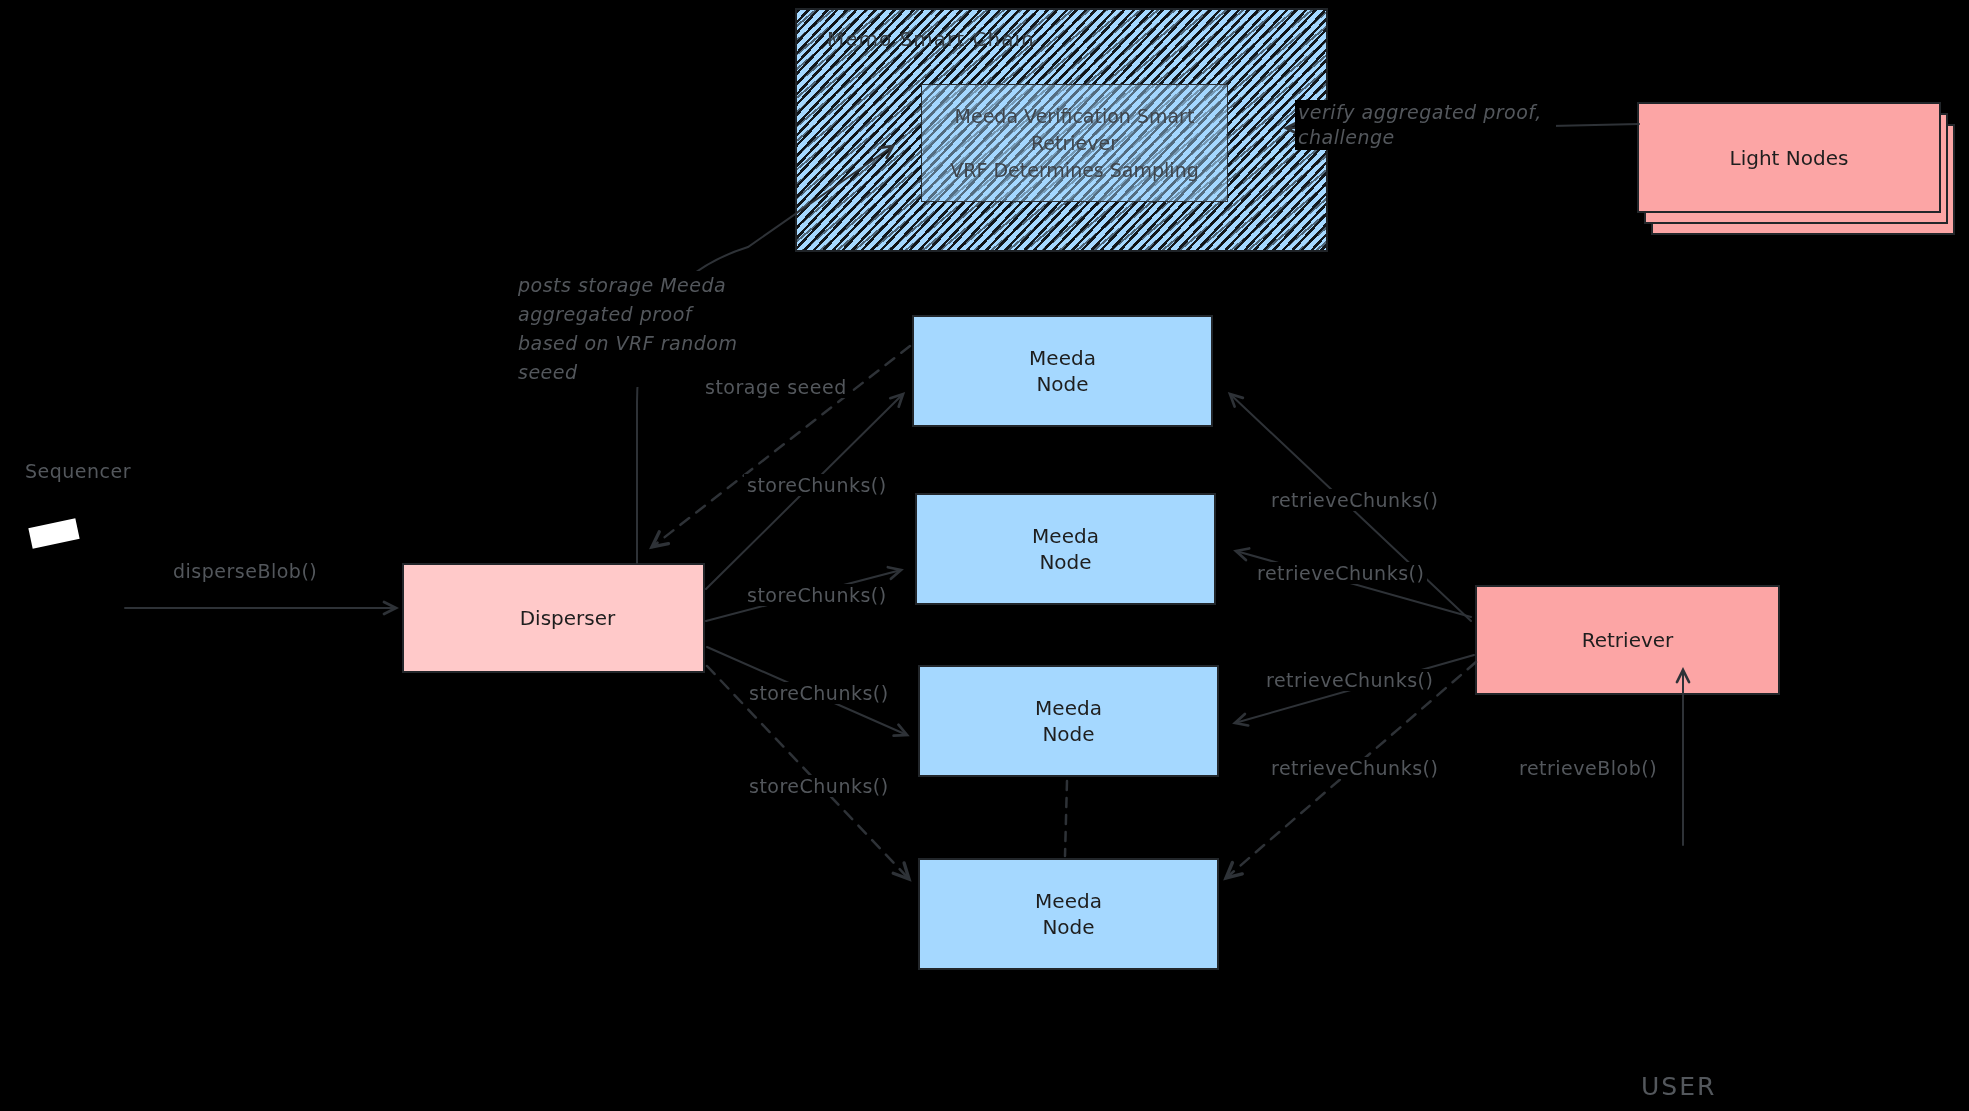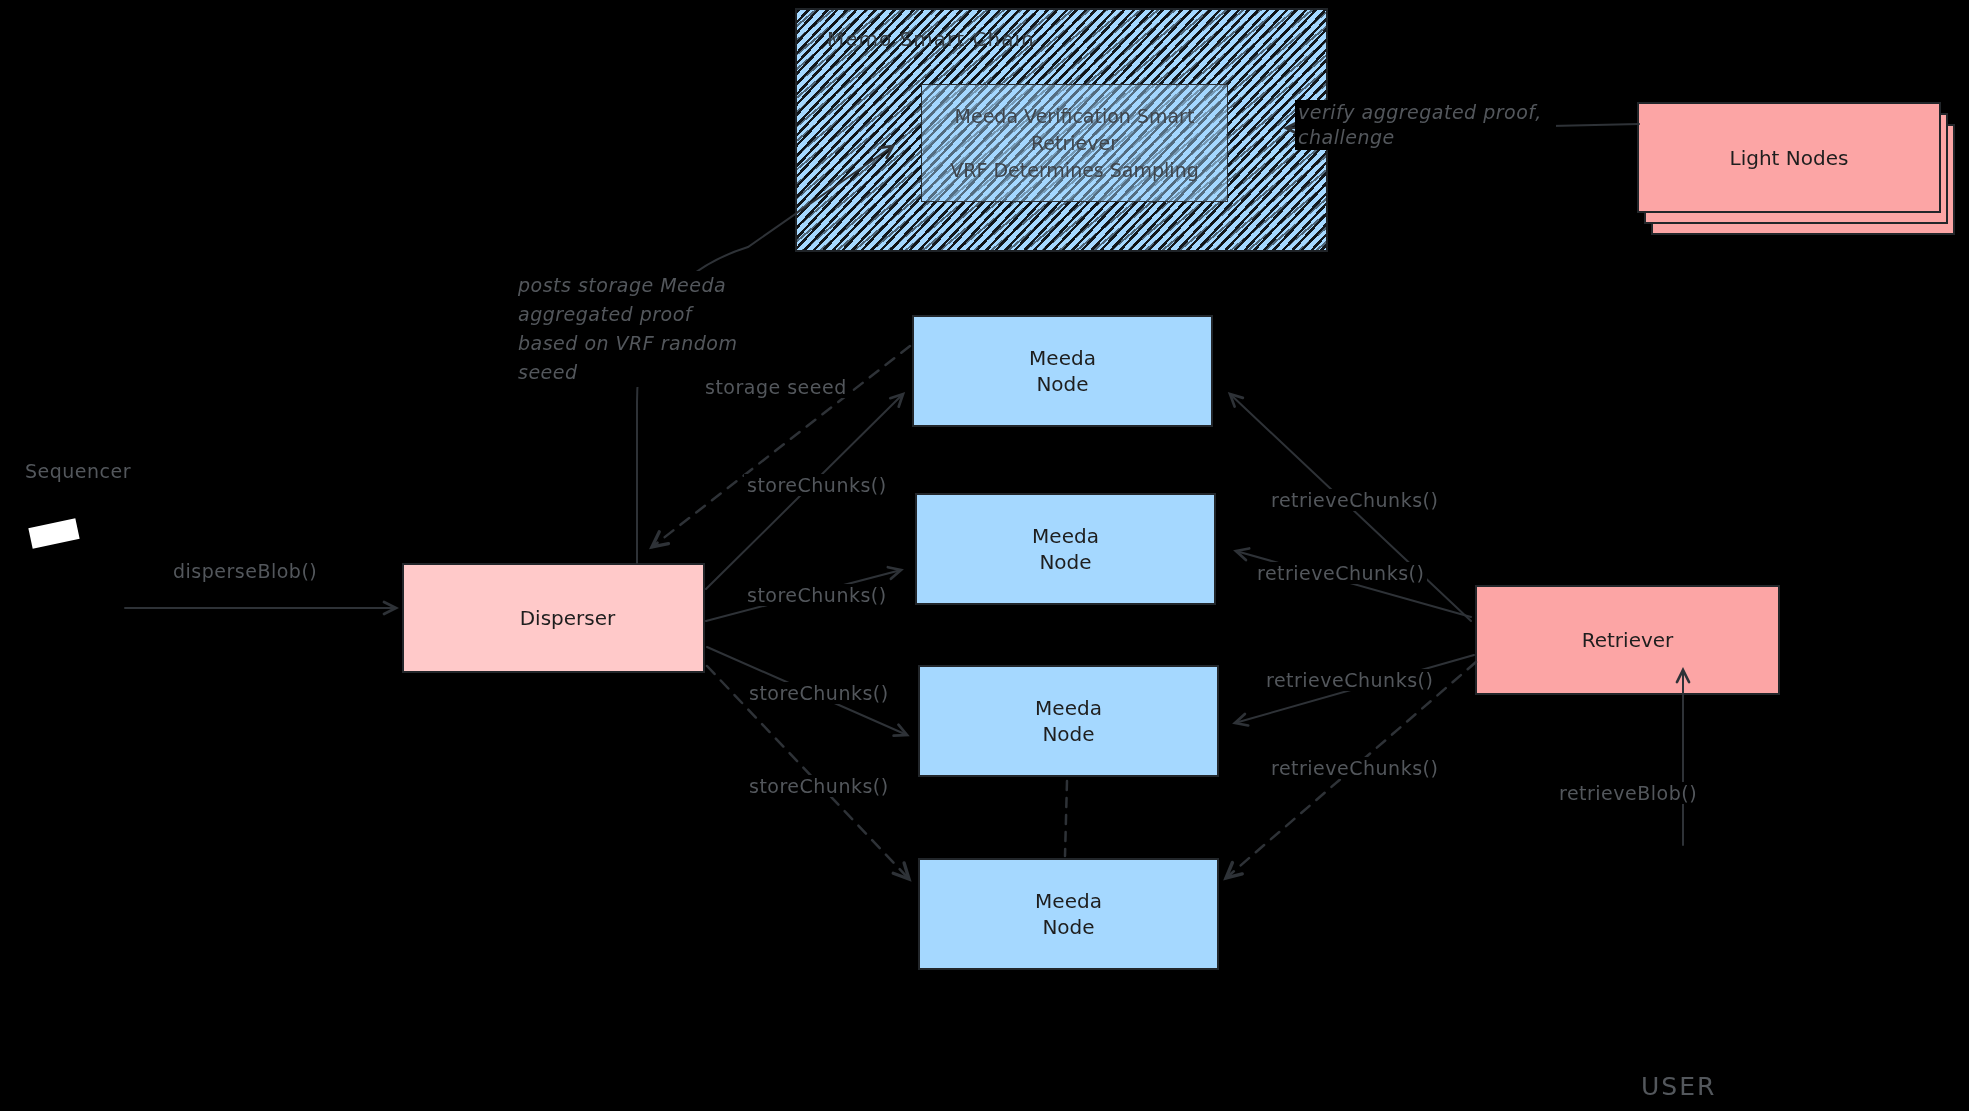--- a/index.html
+++ b/index.html
@@ -143,16 +143,16 @@
   <div class="lbl" style="left:744px;top:474px;">storeChunks()</div>
   <div class="lbl" style="left:744px;top:584px;">storeChunks()</div>
   <div class="lbl" style="left:746px;top:682px;">storeChunks()</div>
   <div class="lbl" style="left:746px;top:775px;">storeChunks()</div>
 
   <div class="lbl" style="left:1268px;top:489px;">retrieveChunks()</div>
   <div class="lbl" style="left:1254px;top:562px;">retrieveChunks()</div>
   <div class="lbl" style="left:1263px;top:669px;">retrieveChunks()</div>
   <div class="lbl" style="left:1268px;top:757px;">retrieveChunks()</div>
 
-  <div class="lbl" style="left:1516px;top:782px;margin-left:40px;">retrieveBlob()</div>
+  <div class="lbl" style="left:1516px;top:757px;">retrieveBlob()</div>
   <div class="lbl" style="left:1638px;top:1072px;font-size:25px;letter-spacing:2px;">USER</div>
 
 </div>
 
 </body></html>

